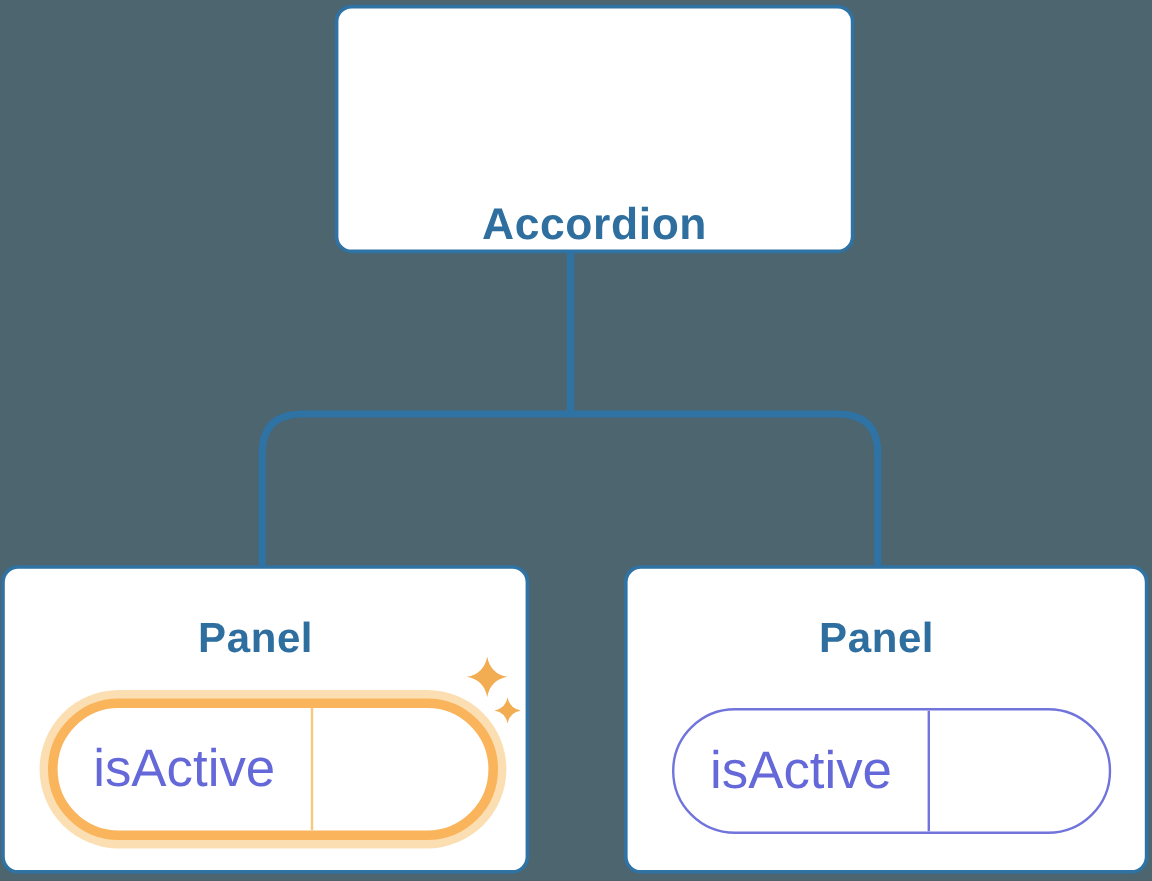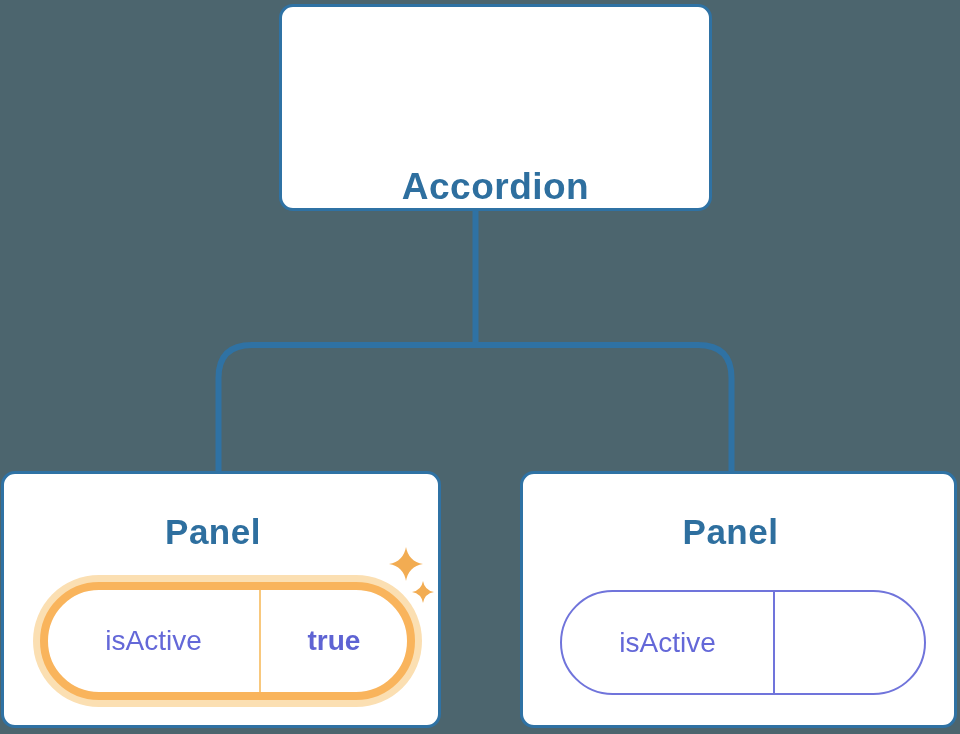--- a/index.html
+++ b/index.html
@@ -77,21 +77,21 @@
   .state-pill.plain {
     left: 37px; top: 116px;
     width: 366px; height: 105px;
     border: 2px solid #7074DB;
   }
   .pill-cell {
     display: flex;
     align-items: center;
     justify-content: center;
     color: #6468D8;
-    font-size: 28px;
+    font-size: 44px;
     line-height: 1;
   }
   .state-pill.highlighted .cell-name  { width: 211px; }
   .state-pill.highlighted .cell-value { flex: 1; font-weight: 700; color: #5E63D3; }
   .state-pill.plain .cell-name  { width: 211px; }
   .state-pill.plain .cell-value { flex: 1; }
   .pill-divider { width: 2px; }
   .state-pill.highlighted .pill-divider { background: #F8C87D; }
   .state-pill.plain .pill-divider { background: #7074DB; }
   .sparkle {
@@ -115,21 +115,20 @@
   <div class="node root-node">
     <span class="root-label">Accordion</span>
   </div>
 
   <div class="node panel-node-left">
     <div class="panel-title">Panel</div>
 
     <div class="state-pill highlighted">
       <div class="pill-cell cell-name">isActive</div>
       <div class="pill-divider"></div>
-      <div class="pill-cell cell-value">true</div>
     </div>
 
     <svg class="sparkle sparkle-large" viewBox="0 0 24 24" xmlns="http://www.w3.org/2000/svg">
       <path d="M12 0 Q13.8 10.2 24 12 Q13.8 13.8 12 24 Q10.2 13.8 0 12 Q10.2 10.2 12 0 Z" fill="#F2AC52"></path>
     </svg>
     <svg class="sparkle sparkle-small" viewBox="0 0 24 24" xmlns="http://www.w3.org/2000/svg">
       <path d="M12 0 Q13.8 10.2 24 12 Q13.8 13.8 12 24 Q10.2 13.8 0 12 Q10.2 10.2 12 0 Z" fill="#F2AC52"></path>
     </svg>
   </div>
 

